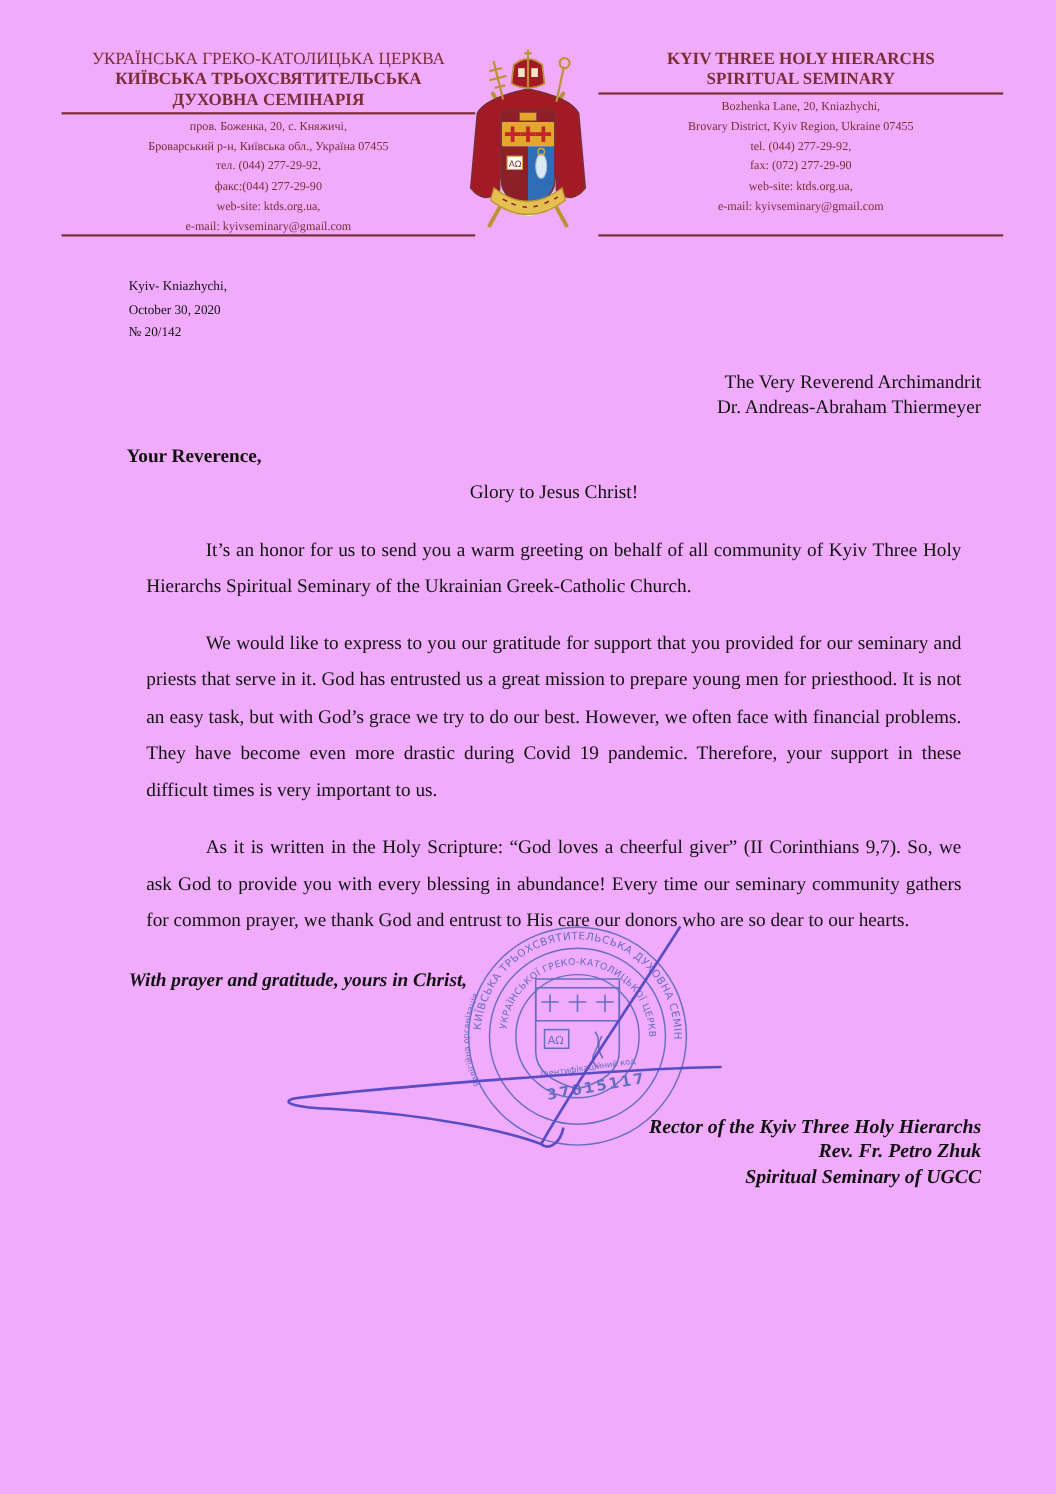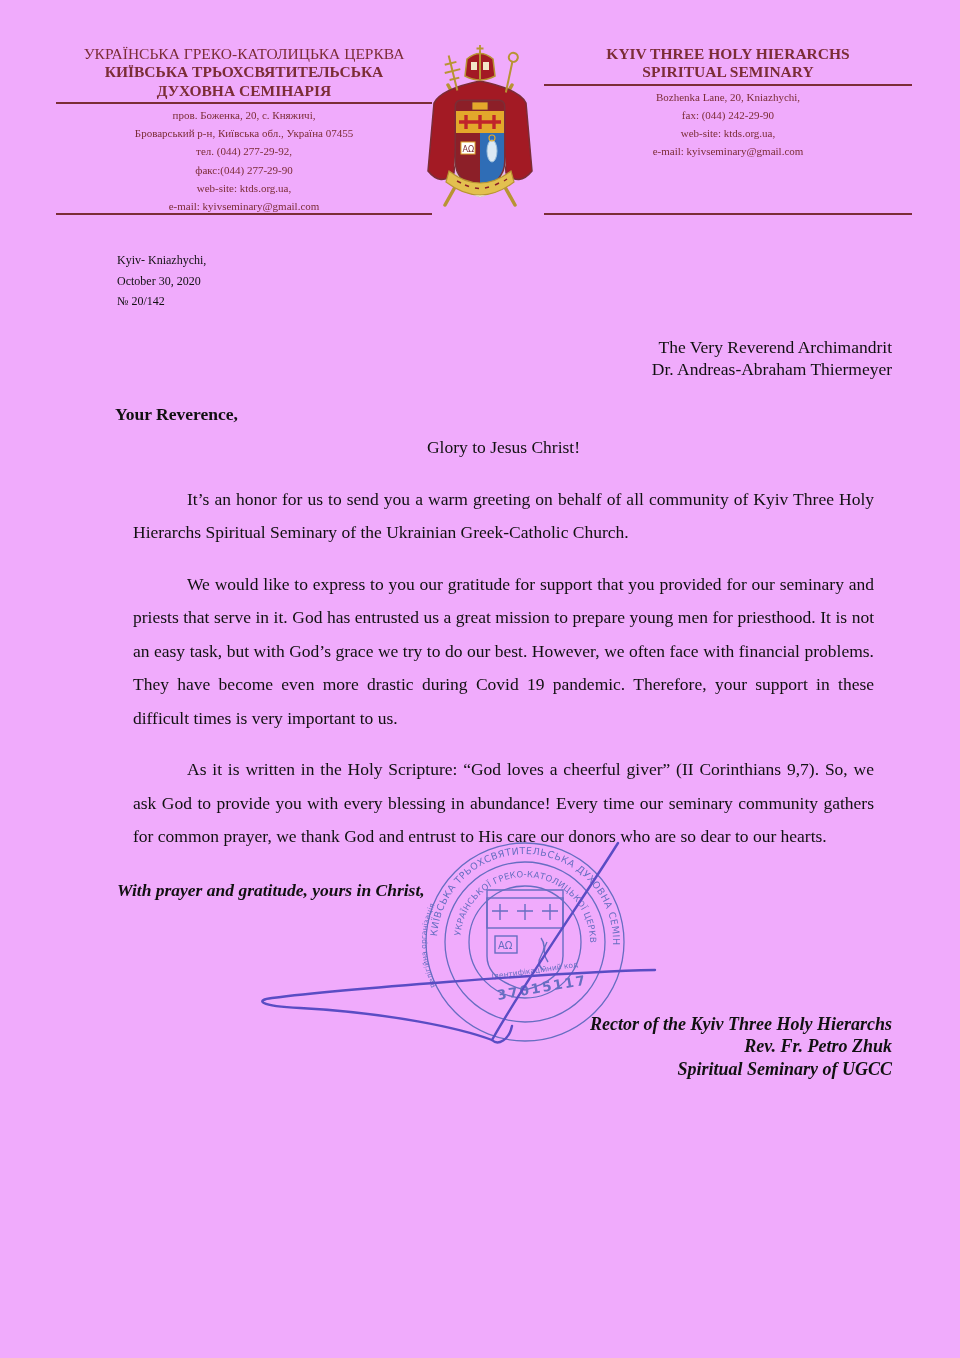--- a/index.html
+++ b/index.html
@@ -125,21 +125,23 @@
         <line x1="74" y1="140" x2="78" y2="138"></line>
           <line x1="83" y1="136" x2="86" y2="134"></line>
       </g>
     </svg>
 
     <div class="lh-col lh-right">
       <div class="lh-bold">KYIV THREE HOLY HIERARCHS</div>
       <div class="lh-bold">SPIRITUAL SEMINARY</div>
       <hr class="lh-rule">
       <div class="lh-addr">Bozhenka Lane, 20, Kniazhychi,</div>
-      <div class="lh-addr">fax: (044) 242-29-90</div>
+      <div class="lh-addr">Brovary District, Kyiv Region, Ukraine 07455</div>
+      <div class="lh-addr">tel. (044) 277-29-92,</div>
+      <div class="lh-addr">fax: (072) 277-29-90</div>
       <div class="lh-addr">web-site: ktds.org.ua,</div>
       <div class="lh-addr">e-mail: kyivseminary@gmail.com</div>
     </div>
 
     <div class="lh-bottom-rule l"></div>
     <div class="lh-bottom-rule r"></div>
   </div>
 
   <div class="refblock">
     <div>Kyiv- Kniazhychi,</div>

